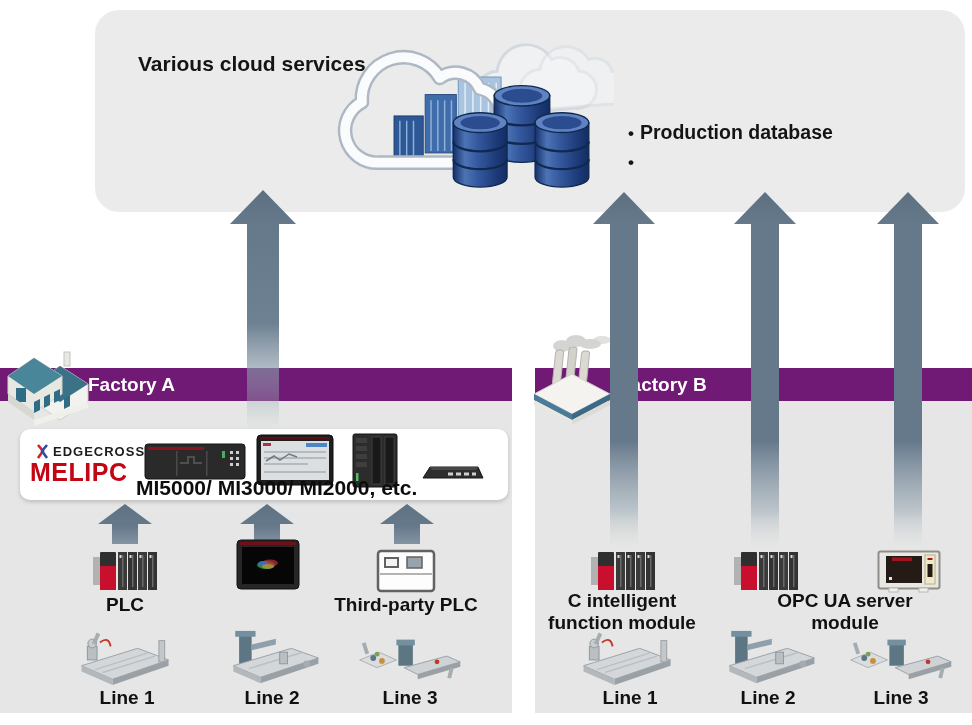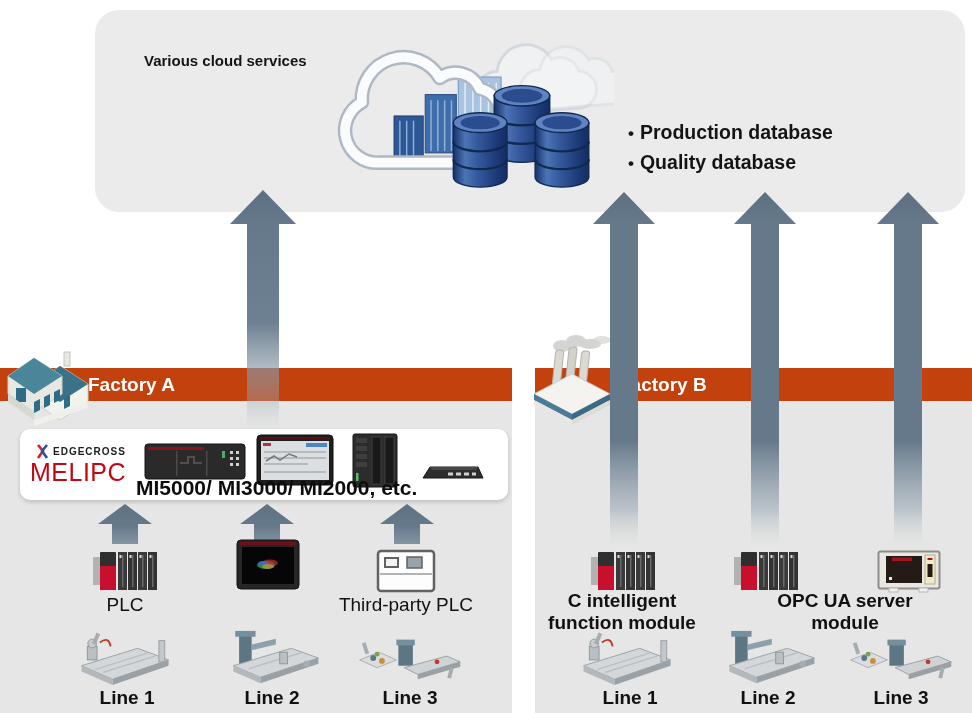--- a/index.html
+++ b/index.html
@@ -2,21 +2,21 @@
 <html><head>
 <meta charset="utf-8">
 <style>
   html,body{margin:0;padding:0;background:#ffffff;}
   .stage{position:relative;width:972px;height:725px;background:#ffffff;overflow:hidden;
          font-family:"Liberation Sans",sans-serif;color:#1a1a1a;}
   .abs{position:absolute;}
 
   
   #cloudBox{left:95px;top:10px;width:870px;height:202px;background:#eaebea;border-radius:24px;z-index:1;}
-  #cloudTitle{left:144px;top:52px;font-size:15px;font-weight:bold;color:#141414;z-index:2;}
+  #cloudTitle{left:138px;top:52px;font-size:21px;font-weight:bold;color:#141414;z-index:2;}
   #cloudArt{left:322px;top:26px;width:292px;height:176px;z-index:2;}
   #dbList{left:628px;top:118px;z-index:2;}
   .dbItem{display:flex;align-items:baseline;font-size:19.5px;font-weight:bold;line-height:29px;color:#141414;}
   .dbItem .marker{margin-right:6px;font-size:17px;}
 
   
   #proto{left:275px;top:238px;width:360px;text-align:center;font-size:29px;font-weight:bold;
          line-height:38px;color:#0d0d0d;z-index:2;}
 
   
@@ -24,44 +24,44 @@
   #arrFA{left:230px;top:190px;width:66px;height:243px;}
   #arrFB1{left:593px;top:192px;width:62px;height:356px;}
   #arrFB2{left:734px;top:192px;width:62px;height:356px;}
   #arrFB3{left:877px;top:192px;width:62px;height:356px;}
   .smallArrow{z-index:4;width:54px;height:40px;}
   #sArr1{left:98px;top:504px;} #sArr2{left:240px;top:504px;} #sArr3{left:380px;top:504px;}
 
   
   .section{top:368px;height:345px;background:#e5e6e5;z-index:1;}
   #secA{left:0;width:512px;} #secB{left:535px;width:437px;}
-  .banner{top:368px;height:33px;background:#c2410c;z-index:2;}
+  .banner{top:368px;height:33px;background:#701a75;z-index:2;}
   #banA{left:0;width:512px;} #banB{left:535px;width:437px;}
   .bannerLabel{color:#ffffff;font-size:19px;font-weight:bold;line-height:33px;display:block;}
   #banA .bannerLabel{padding-left:88px;} #banB .bannerLabel{padding-left:84px;}
   #factAIcon{left:4px;top:336px;width:96px;height:90px;z-index:3;}
   #factBIcon{left:524px;top:330px;width:92px;height:98px;z-index:3;}
 
   
   #edgeBox{left:20px;top:429px;width:488px;height:71px;background:#ffffff;border-radius:10px;
            box-shadow:0 2px 4px rgba(0,0,0,.18);z-index:5;}
   #edgecrossLogo{left:36px;top:444px;display:flex;align-items:center;z-index:6;}
-  #edgecrossLogo .word{font-size:10px;font-weight:bold;letter-spacing:1px;color:#1c1c1c;margin-left:4px;}
-  #melipcWord{left:30px;top:458px;font-size:25px;font-weight:normal;color:#c20613;letter-spacing:.5px;z-index:6;}
+  #edgecrossLogo .word{font-size:13px;font-weight:bold;letter-spacing:1px;color:#1c1c1c;margin-left:4px;}
+  #melipcWord{left:30px;top:458px;font-size:25px;font-weight:bold;color:#c20613;letter-spacing:.5px;z-index:6;}
   #miModels{left:136px;top:476px;font-size:21px;font-weight:600;color:#0d0d0d;z-index:7;white-space:nowrap;}
   #miRack{left:144px;top:441px;width:102px;height:40px;z-index:6;}
   #miPanel{left:256px;top:434px;width:78px;height:52px;z-index:6;}
   #miTower{left:352px;top:433px;width:46px;height:55px;z-index:6;}
   #miSlim{left:420px;top:463px;width:66px;height:18px;z-index:6;}
 
   
   #plcIcon{left:92px;top:547px;width:66px;height:48px;z-index:5;}
   #hmiIcon{left:236px;top:539px;width:64px;height:52px;z-index:5;}
   #tpIcon{left:376px;top:549px;width:60px;height:44px;z-index:5;}
-  .devLabel{top:594px;text-align:center;font-size:19px;font-weight:normal;color:#111;z-index:5;white-space:nowrap;}
+  .devLabel{top:594px;text-align:center;font-size:19px;font-weight:bold;color:#111;z-index:5;white-space:nowrap;}
   #plcLabel{left:60px;width:130px;} #hmiLabel{left:188px;width:160px;} #tpLabel{left:316px;width:180px;}
 
   
   #fbRack1{left:590px;top:547px;width:66px;height:48px;z-index:5;}
   #fbRack2{left:733px;top:547px;width:66px;height:48px;z-index:5;}
   #fbOpc{left:877px;top:550px;width:64px;height:44px;z-index:5;}
   .modLabel{top:590px;text-align:center;font-size:19px;font-weight:bold;line-height:21.5px;color:#111;z-index:5;}
   #cintLabel{left:532px;width:180px;} #opcLabel{left:755px;width:180px;}
 
   
@@ -348,21 +348,20 @@
   <svg class="abs" id="cloudArt" viewBox="0 0 300 180">
       <use href="#sym-cloud"></use>
     </svg>
   <div class="abs" id="dbList">
     <div class="dbItem">
       <span class="marker">•</span>
       <span>Production database</span>
     </div>
     <div class="dbItem">
       <span class="marker">•</span>
-      <span>Quality database</span>
     </div>
   </div>
 
 
   <svg class="abs arrow" id="arrFA" viewBox="0 0 66 243">
     <polygon points="33,0 66,34 49,34 49,243 17,243 17,34 0,34" fill="url(#gFA)"></polygon>
   </svg>
   <svg class="abs arrow" id="arrFB1" viewBox="0 0 62 356">
     <polygon points="31,0 62,32 45,32 45,356 17,356 17,32 0,32" fill="url(#gFB)"></polygon>
   </svg>

